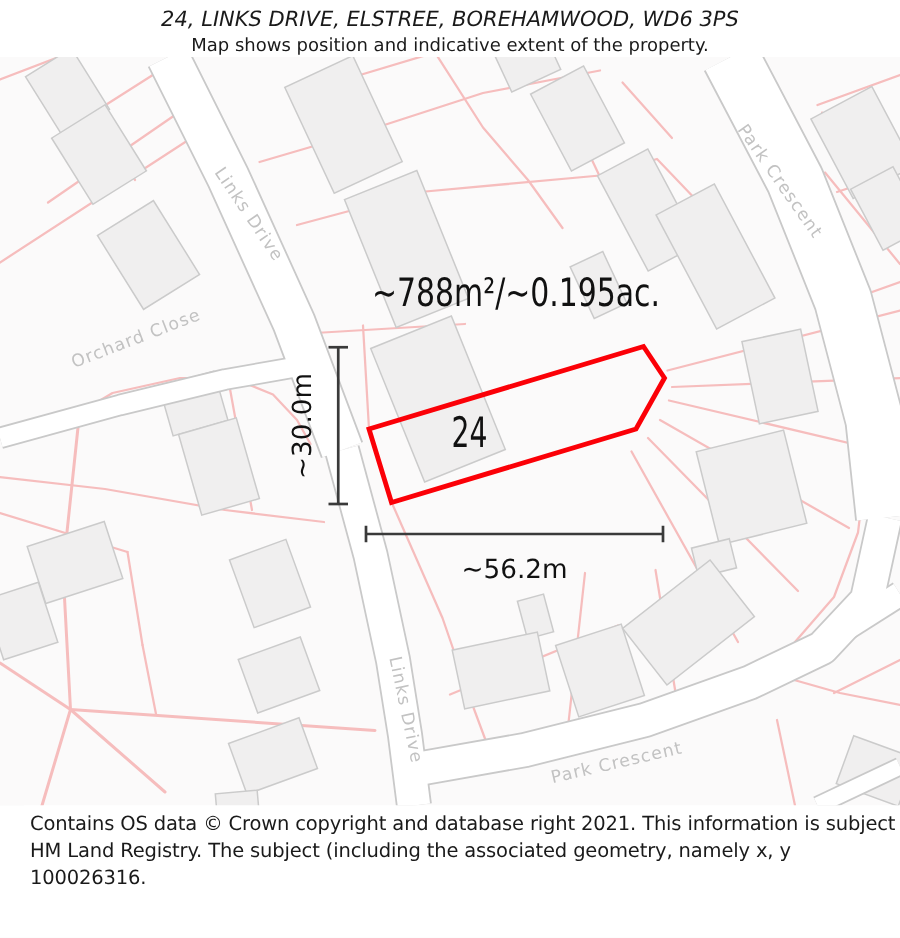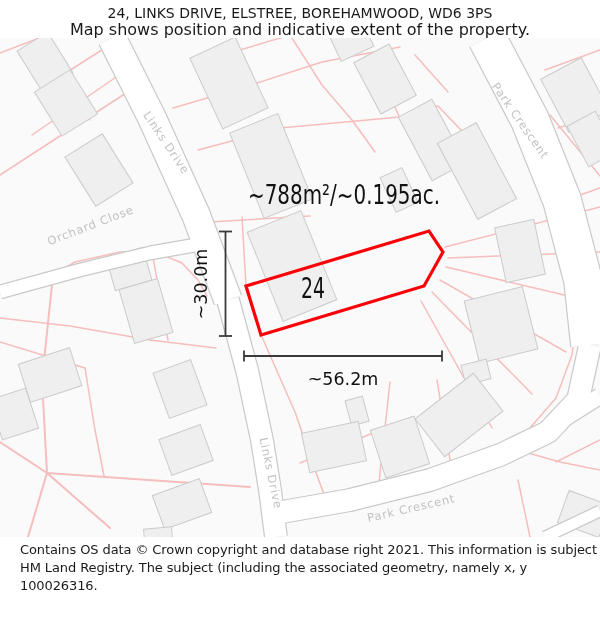--- a/index.html
+++ b/index.html
@@ -1,20 +1,20 @@
 <!DOCTYPE html>
 <html><head>
 <meta charset="utf-8">
 <style>
   html,body{margin:0;padding:0;}
   body{width:600px;height:625px;background:#ffffff;font-family:"DejaVu Sans","Liberation Sans",sans-serif;color:#1a1a1a;overflow:hidden;}
   #frame{position:relative;width:600px;height:625px;background:#ffffff;}
   #header{position:absolute;top:0;left:0;width:600px;height:38px;background:#ffffff;text-align:center;z-index:3;}
-  #header .t1{padding-top:5px;font-size:14px;line-height:17px;white-space:nowrap;}
-  #header .t2{font-size:16px;line-height:16px;white-space:nowrap;}
+  #header .t1{padding-top:5px;font-size:14px;line-height:17px;white-space:nowrap;font-style:italic;}
+  #header .t2{font-size:12px;line-height:16px;white-space:nowrap;}
   #mapwrap{position:absolute;top:38px;left:0;width:600px;height:499px;background:#fbfafa;}
   svg{display:block;}
   #footer{position:absolute;top:537px;left:16px;width:600px;height:88px;background:#ffffff;z-index:3;padding-top:4px;box-sizing:border-box;}
   #footer .fl{font-size:13px;line-height:18px;padding-left:4px;white-space:nowrap;letter-spacing:-0.1px;}
 </style>
 </head>
 <body>
 
 <div id="frame">
   <div id="header">

